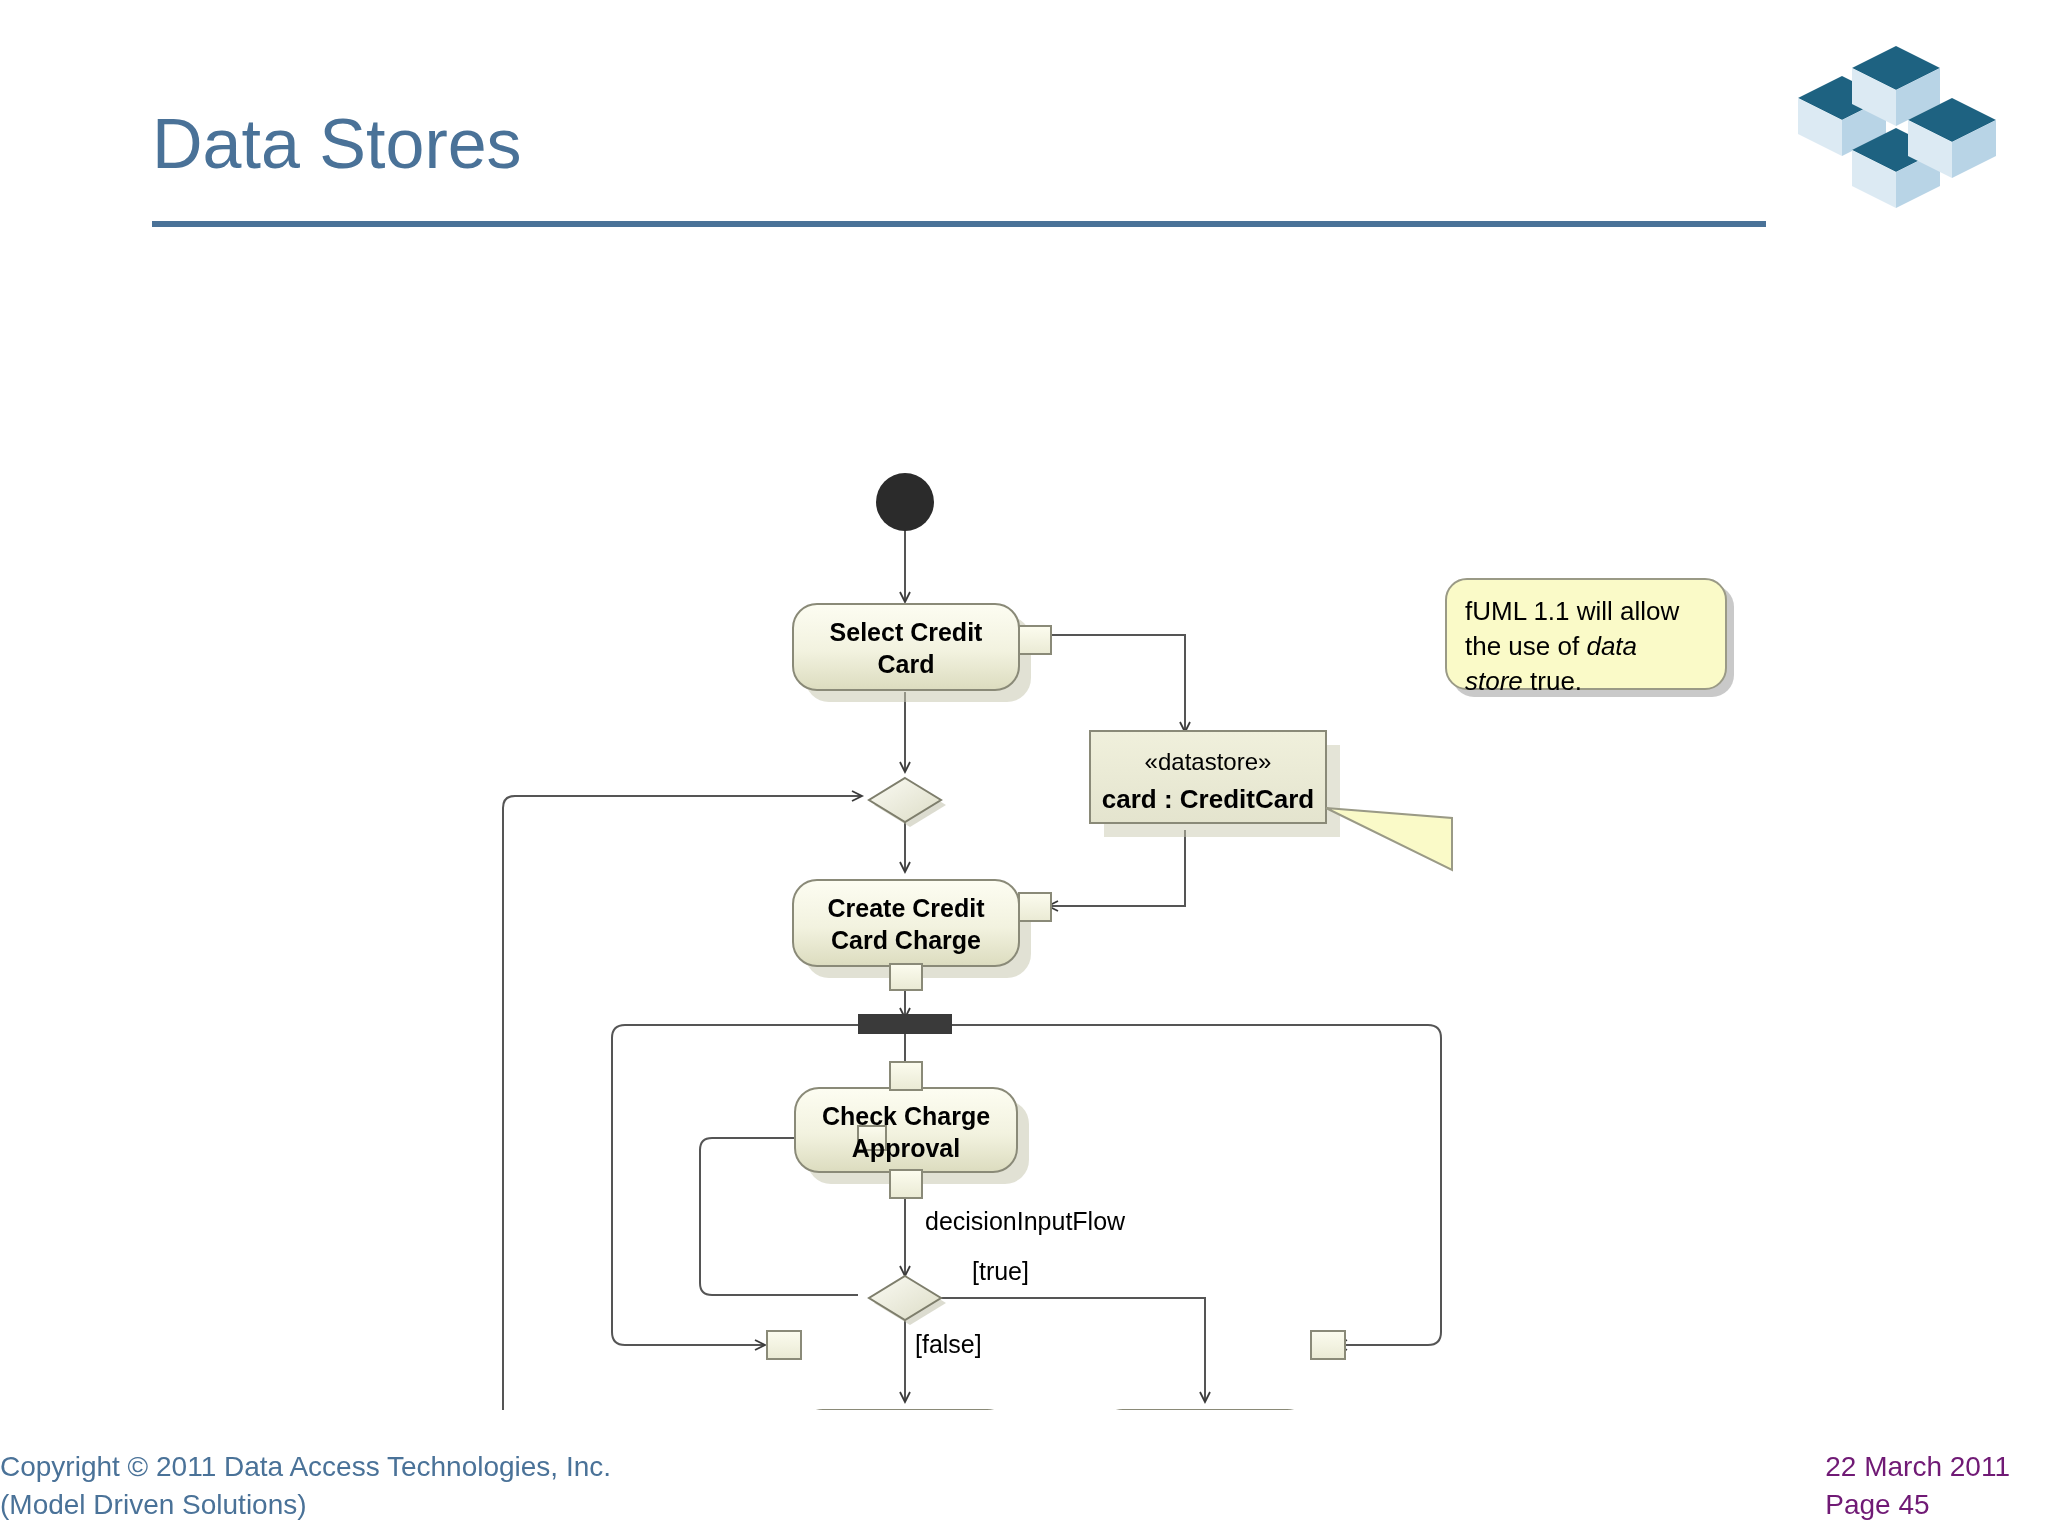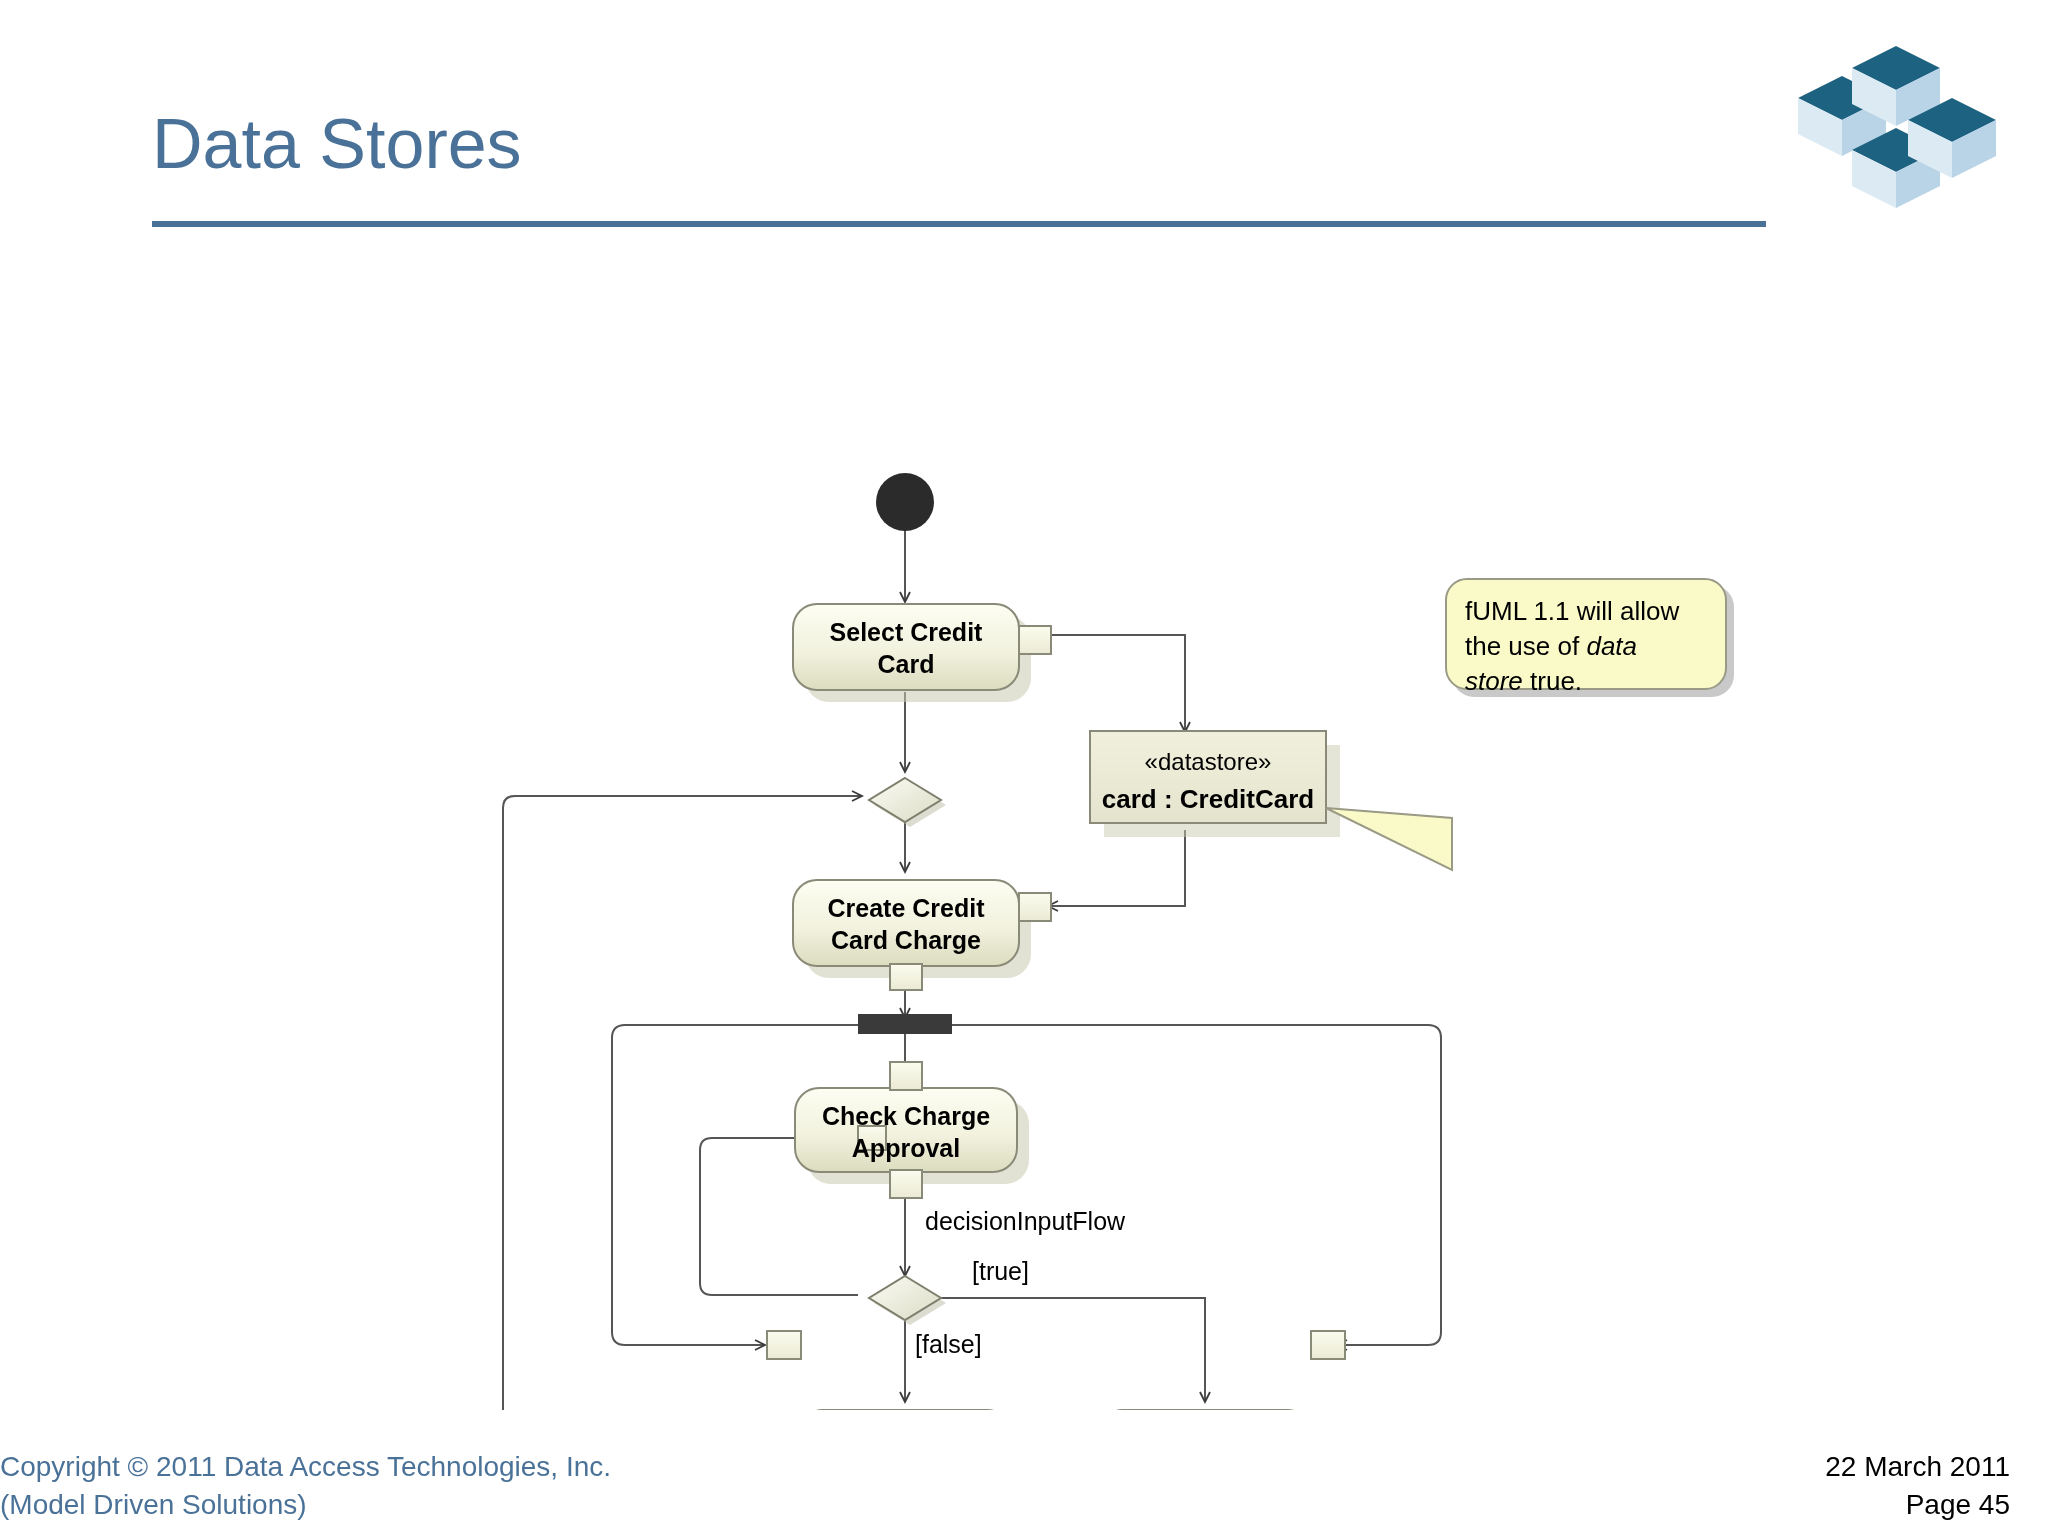--- a/index.html
+++ b/index.html
@@ -82,24 +82,23 @@
     text-align: left;
     font-size: 28px;
     line-height: 38px;
     color: #4A7298;
   }
   #footer-copy .l2 { display: block; }
   #footer-date {
     position: absolute;
     right: 38px;
     top: 1448px;
-    text-align: right;
     font-size: 28px;
     line-height: 38px;
-    color: #000000;
+    color: #701a75;
   }
   #footer-date .l2 { display: block; }
 </style>
 </head>
 <body>
 
 <div id="slide">
 
   <div id="title">Data Stores</div>
   <div id="title-rule"></div>

